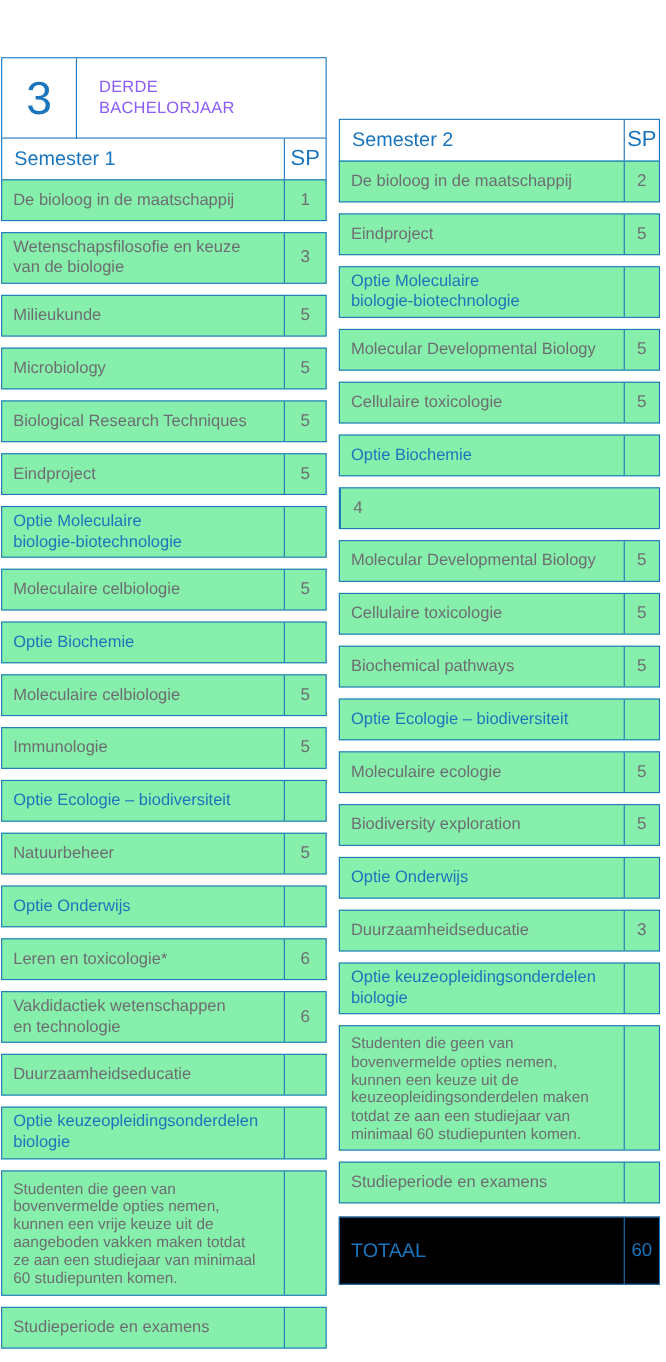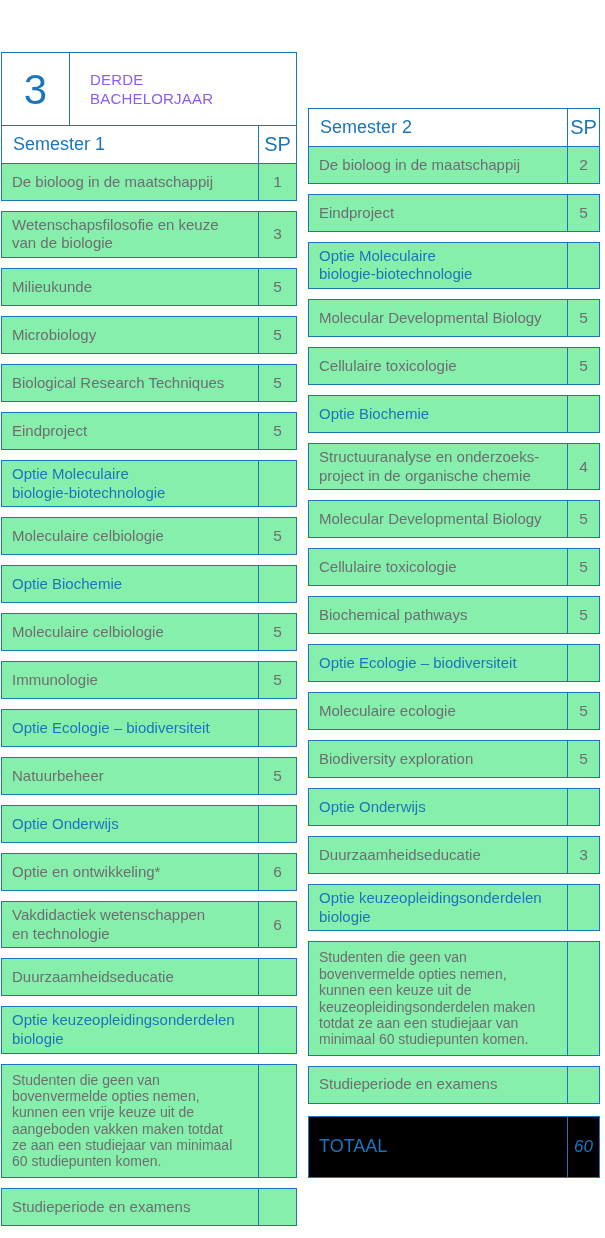--- a/index.html
+++ b/index.html
@@ -55,21 +55,21 @@
     color:#6D6E71;font-size:15px;line-height:1.24;white-space:pre-line;
   }
   .cell-sp{
     border-left:1.6px solid #1B75BC;display:flex;align-items:center;
     justify-content:center;color:#6D6E71;font-size:15.5px;flex-shrink:0;
   }
   .row.option .cell-name{color:#1B75BC;}
   .row.note .cell-name{line-height:1.17;font-size:14px;padding-top:7px;padding-bottom:7px;}
   .row.total{background:#000000;min-height:62px;margin-top:12px;}
   .row.total .cell-name{color:#1B75BC;font-size:18px;}
-  .row.total .cell-sp{color:#1B75BC;font-size:17px;font-style:italic;}
+  .row.total .cell-sp{color:#1B75BC;font-size:17px;}
 </style>
 </head>
 <body>
 
 <div class="col col-left">
   <div class="year-box">
     <div class="year-num">3</div>
     <div class="year-title">DERDE
 BACHELORJAAR</div>
   </div>
@@ -130,21 +130,21 @@
       </div>
       <div class="row course">
         <div class="cell-name">Natuurbeheer</div>
         <div class="cell-sp">5</div>
       </div>
       <div class="row option">
         <div class="cell-name">Optie Onderwijs</div>
         <div class="cell-sp"></div>
       </div>
       <div class="row course">
-        <div class="cell-name">Optie en ontwikkeling*</div>
+        <div class="cell-name">Leren en toxicologie*</div>
         <div class="cell-sp">6</div>
       </div>
       <div class="row course">
         <div class="cell-name">Vakdidactiek wetenschappen
 en technologie</div>
         <div class="cell-sp">6</div>
       </div>
       <div class="row course">
         <div class="cell-name">Duurzaamheidseducatie</div>
         <div class="cell-sp"></div>
@@ -195,22 +195,20 @@
       </div>
       <div class="row course">
         <div class="cell-name">Cellulaire toxicologie</div>
         <div class="cell-sp">5</div>
       </div>
       <div class="row option">
         <div class="cell-name">Optie Biochemie</div>
         <div class="cell-sp"></div>
       </div>
       <div class="row course">
-        <div class="cell-name">Structuuranalyse en onderzoeks-
-project in de organische chemie</div>
         <div class="cell-sp">4</div>
       </div>
       <div class="row course">
         <div class="cell-name">Molecular Developmental Biology</div>
         <div class="cell-sp">5</div>
       </div>
       <div class="row course">
         <div class="cell-name">Cellulaire toxicologie</div>
         <div class="cell-sp">5</div>
       </div>

